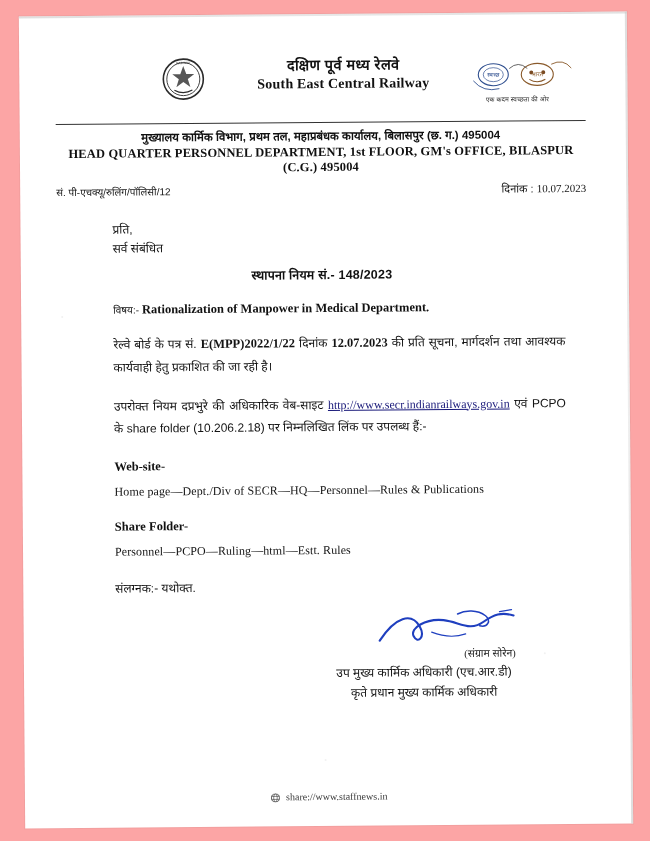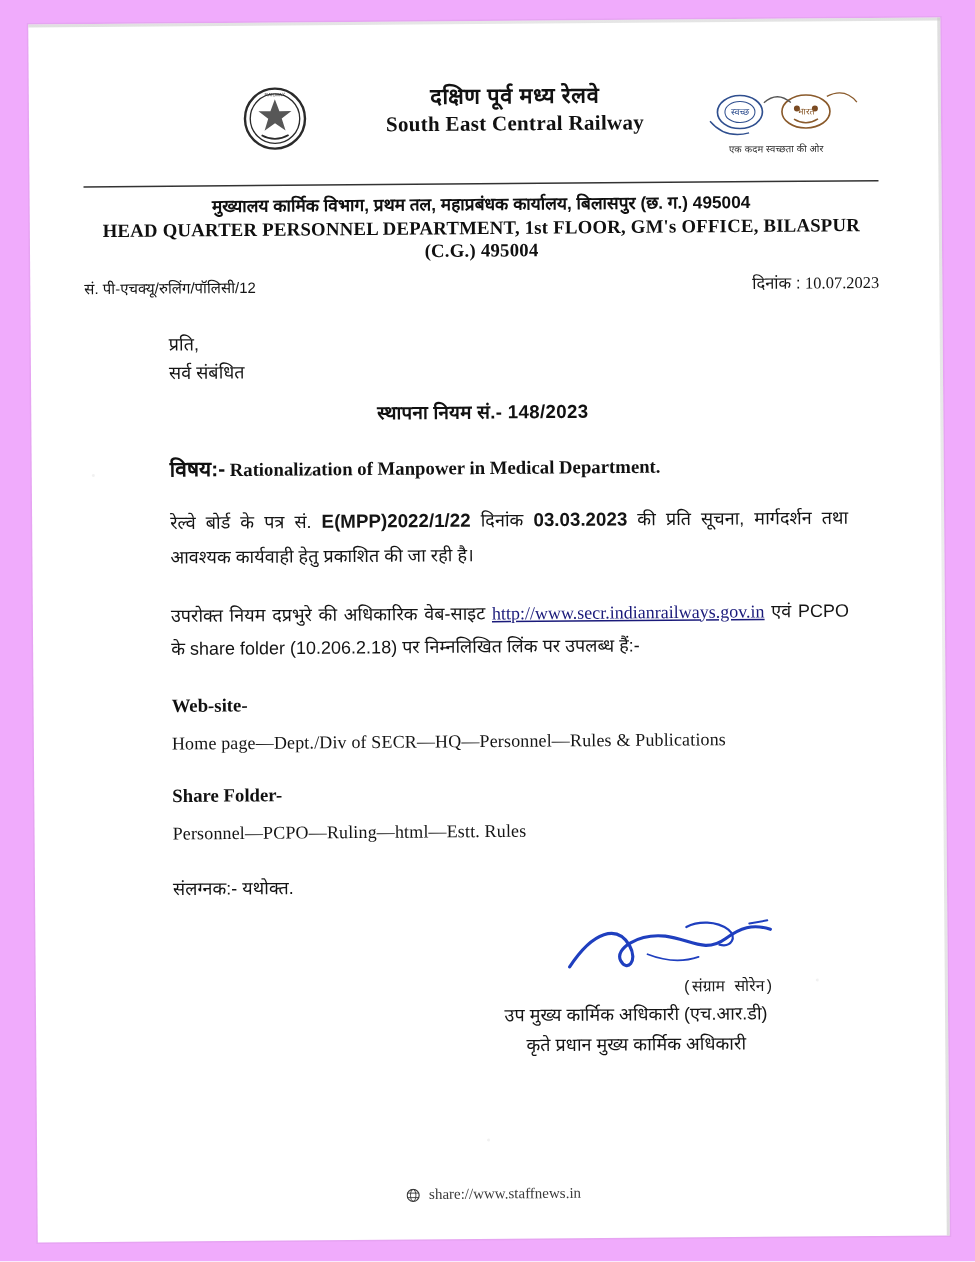--- a/index.html
+++ b/index.html
@@ -14,21 +14,21 @@
     font-family: "Liberation Serif", serif;
     color: #141414;
     position: relative;
   }
 
   .page {
     position: absolute;
     left: 0; top: 0;
     width: 650px;
     height: 841px;
-    background: #f0abfc;
+    background: #fca5a5;
   }
 
   
   .sheet {
     position: absolute;
     left: 22px;
     top: 14px;
     width: 608px;
     height: 812px;
     background: #ffffff;
@@ -175,41 +175,41 @@
   }
 
   .subject {
     margin-top: 18px;
     margin-left: 56px;
     font-size: 12px;
     color: #111;
   }
   .subject .lbl {
     font-family: "Liberation Sans", sans-serif;
-    font-weight: bold;
-    font-size: 14px;
+    font-weight: normal;
+    font-size: 10px;
   }
   .subject .val {
     font-family: "Liberation Serif", serif;
     font-weight: bold;
     font-size: 12.5px;
   }
 
   .para {
     margin-top: 16px;
     margin-left: 56px;
     margin-right: 22px;
     font-family: "Liberation Sans", sans-serif;
     font-size: 12px;
     line-height: 1.85;
     color: #141414;
     text-align: justify;
   }
   .para .en {
-    font-family: Liberation Sans, sans-serif;
+    font-family: Liberation Serif, serif;
     font-weight: bold;
     font-size: 12.5px;
   }
   .para .lnk {
     font-family: "Liberation Serif", serif;
     text-decoration: underline;
     color: #1a1a7a;
     font-size: 12px;
   }
 
@@ -248,21 +248,21 @@
     position: absolute;
     right: 66px;
     top: -2px;
     width: 150px;
     height: 46px;
   }
   .sig-name {
     position: absolute;
     right: 74px;
     top: 38px;
-    font-family: Liberation Mono, monospace;
+    font-family: Liberation Serif, serif;
     font-size: 10.5px;
     color: #1b1b1b;
   }
   .sig-desig {
     position: absolute;
     right: 36px;
     top: 54px;
     text-align: center;
     width: 260px;
     font-family: "Liberation Sans", sans-serif;
@@ -366,21 +366,21 @@
 
       <div class="subject">
         <span class="lbl">विषय:-</span>
         <span class="val">Rationalization of Manpower in Medical Department.</span>
       </div>
 
       <div class="para">
         <span>रेल्वे बोर्ड के पत्र सं.</span>
         <span class="en">E(MPP)2022/1/22</span>
         <span>दिनांक</span>
-        <span class="en">03.03.2023</span>
+        <span class="en">12.07.2023</span>
         <span>की प्रति सूचना, मार्गदर्शन तथा आवश्यक कार्यवाही हेतु प्रकाशित की जा रही है।</span>
       </div>
 
       <div class="para">
         <span>उपरोक्त नियम दप्रभुरे की अधिकारिक वेब-साइट</span>
         <span class="lnk">http://www.secr.indianrailways.gov.in</span>
         <span>एवं PCPO के share folder (10.206.2.18) पर निम्नलिखित लिंक पर उपलब्ध हैं:-</span>
       </div>
 
       <div class="sec-head">Web-site-</div>

